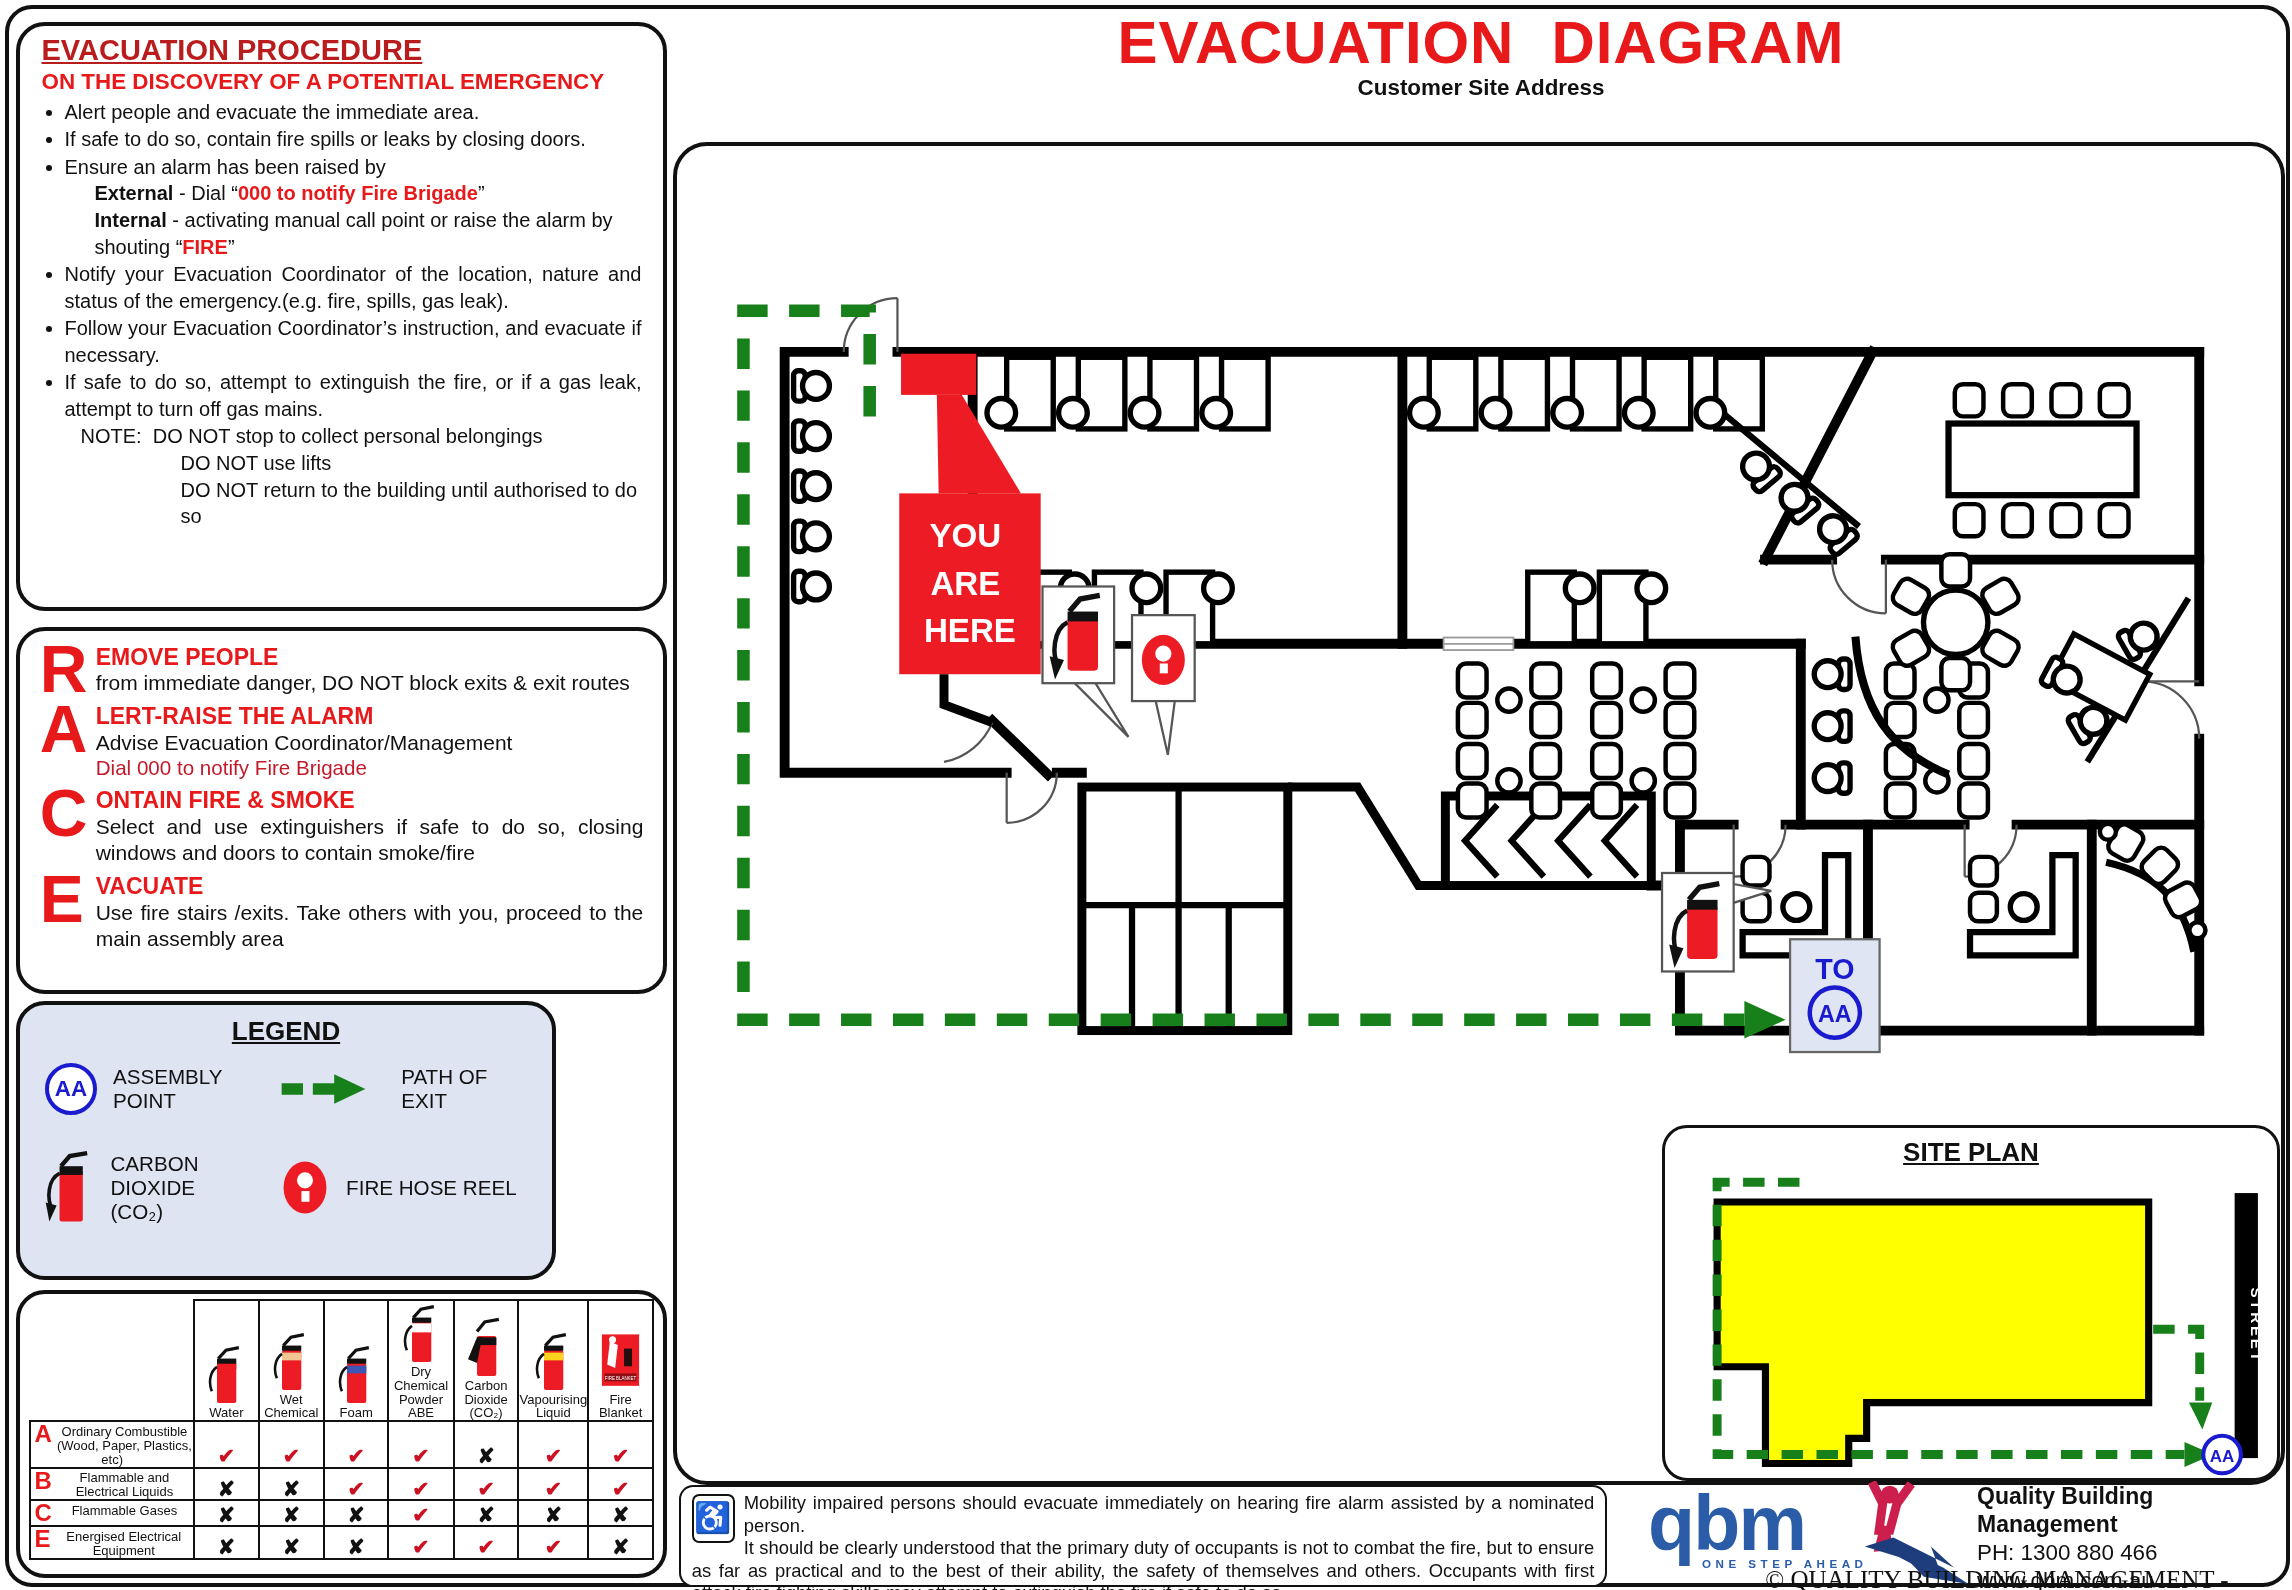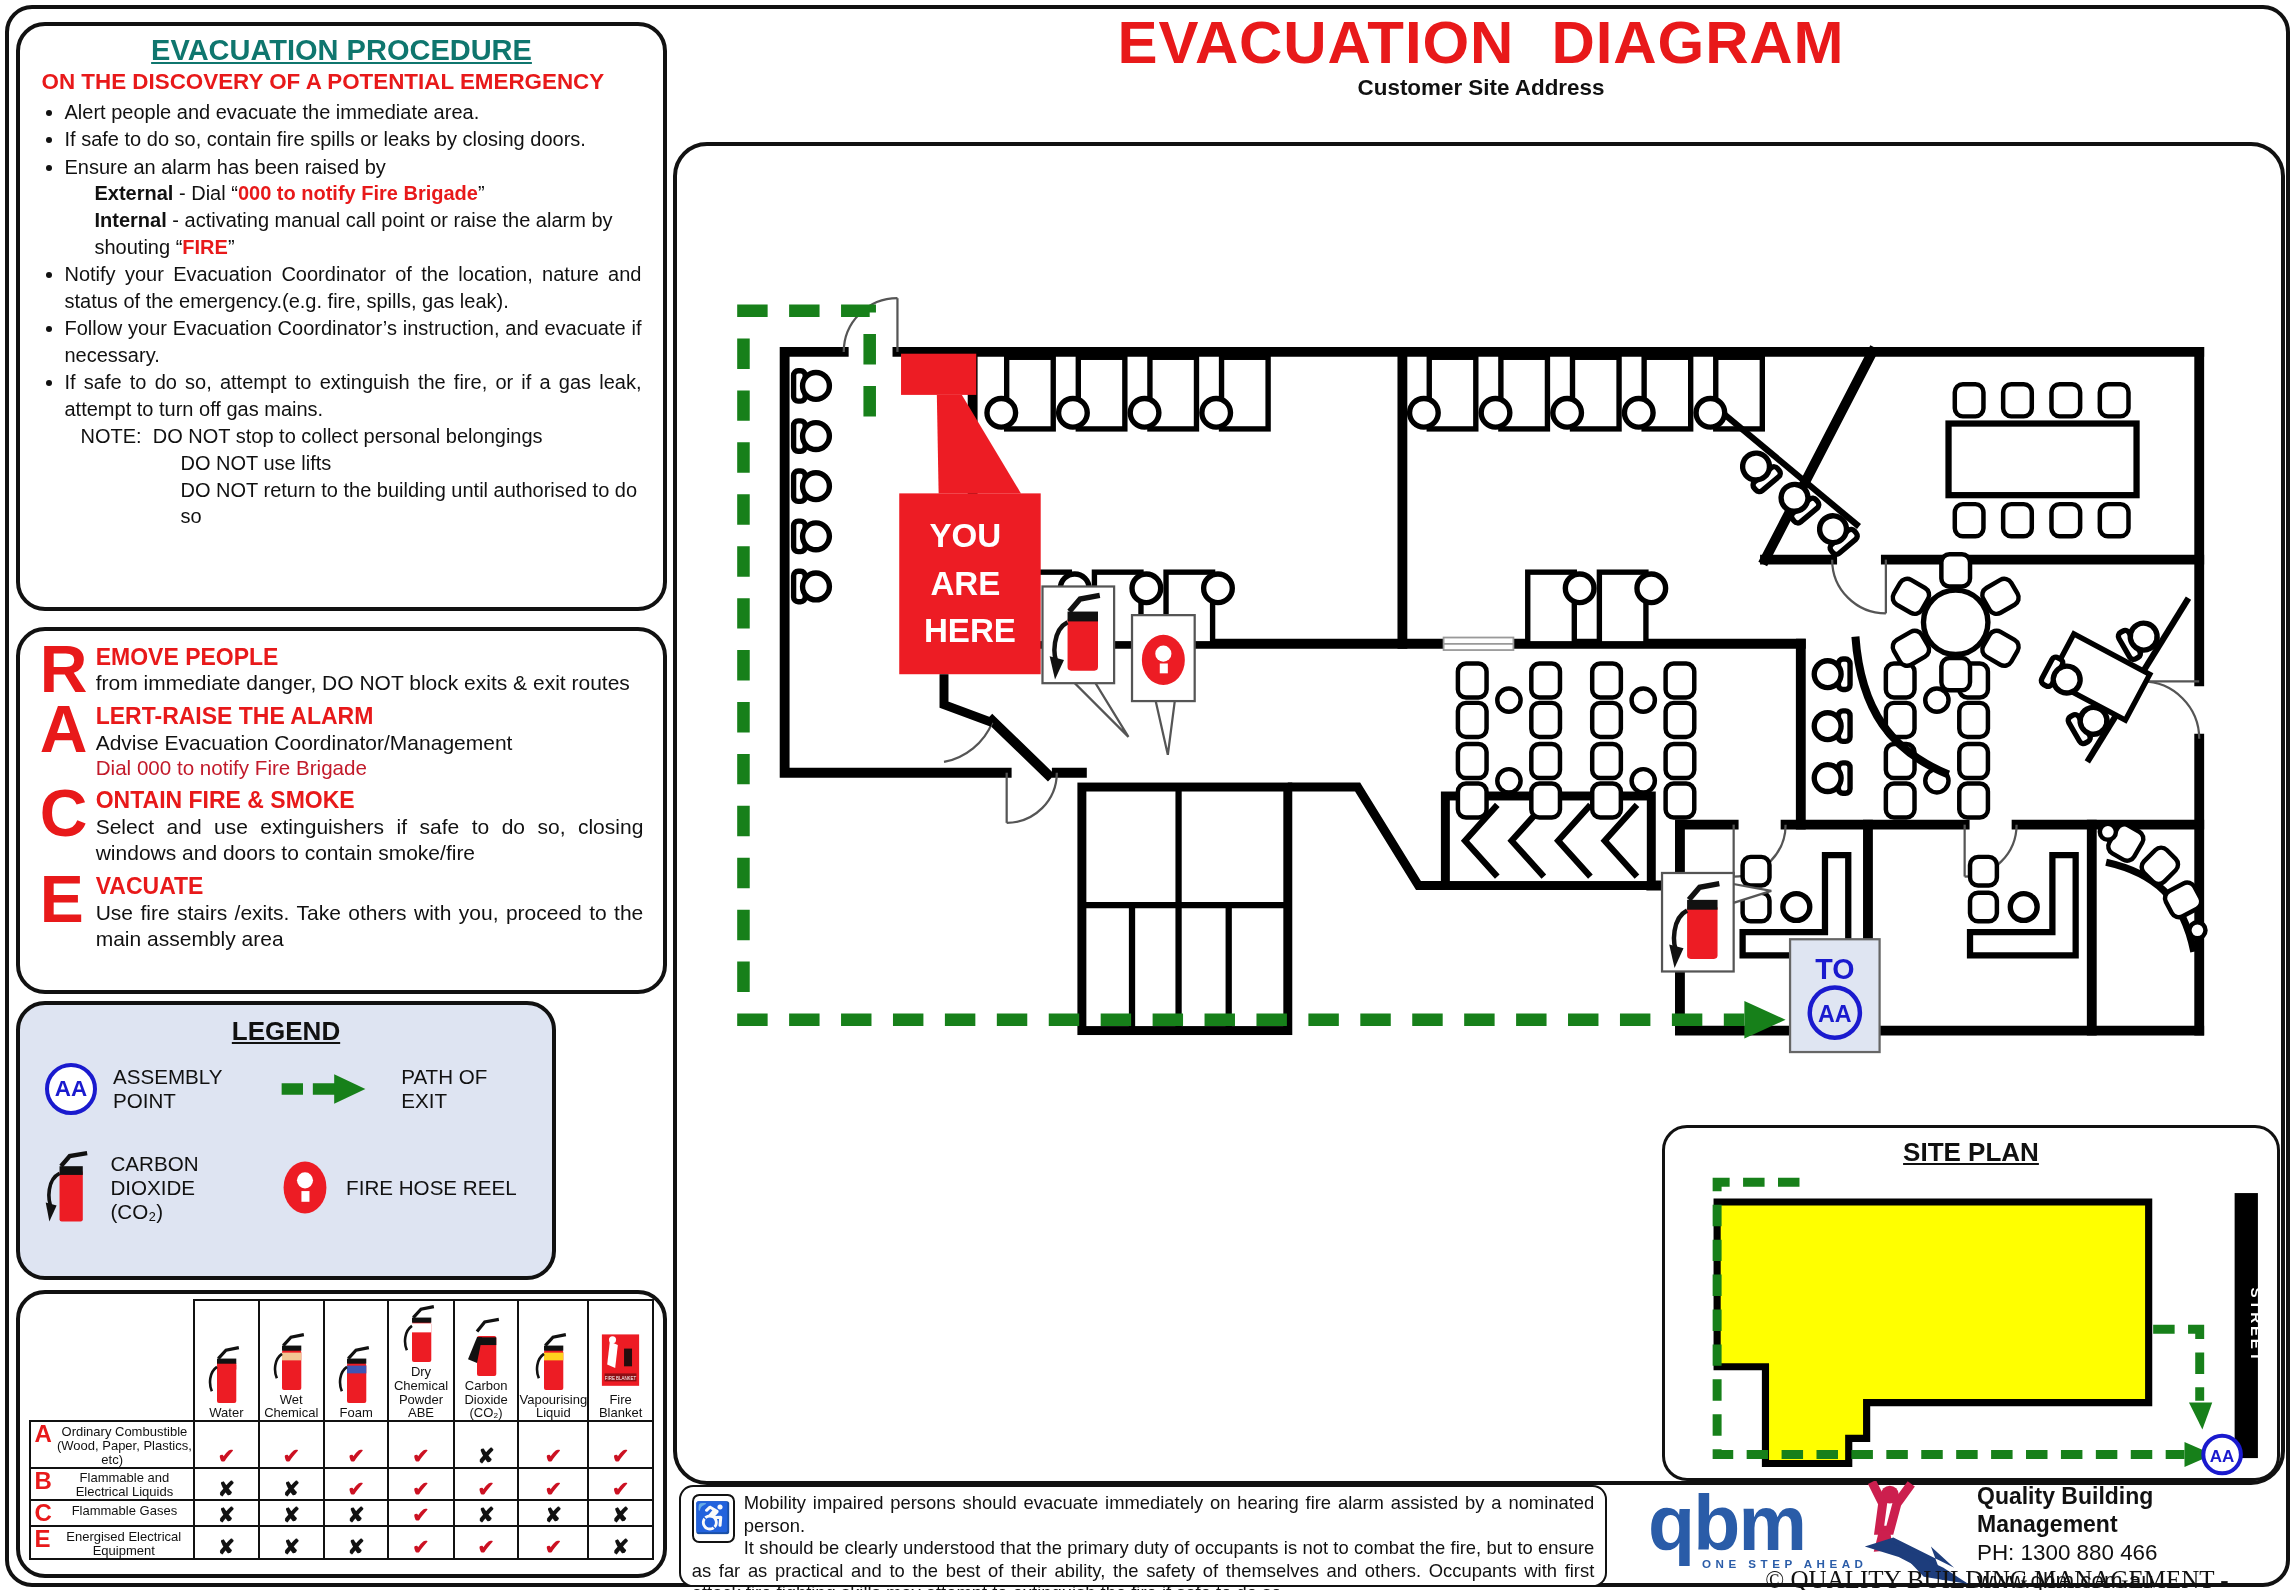--- a/index.html
+++ b/index.html
@@ -4,21 +4,21 @@
 <style>
   html,body{margin:0;padding:0;background:#fff;}
   .page{position:relative;width:2293px;height:1591px;background:#fff;
         font-family:"Liberation Sans", sans-serif;color:#111;overflow:hidden;}
   .page-frame{position:absolute;left:5.4px;top:5.4px;width:2277px;height:1574px;
         border:4.5px solid #111;border-radius:27px;}
   .panel{position:absolute;border:4.5px solid #111;border-radius:29px;background:#fff;box-sizing:border-box;}
 
   
   .proc{left:16px;top:21.5px;width:651px;height:589px;padding:7.2px 21.5px 5.4px 21.5px;}
-  .proc-title{color:#0f766e;font-weight:bold;font-size:29px;text-align:center;text-decoration:underline;margin:1.8px 0 1.8px 0;}
+  .proc-title{color:#b91c1c;font-weight:bold;font-size:29px;text-decoration:underline;margin:1.8px 0 1.8px 0;}
   .proc-sub{color:#e8191a;font-weight:bold;font-size:22.4px;margin:0 0 3.6px 0;}
   .proc ul{margin:0;padding-left:23px;font-size:20px;line-height:1.33;text-align:justify;}
   .proc li{margin:0 0 0.9px 0;}
   .red-b{color:#e8191a;font-weight:bold;}
   .blk-b{font-weight:bold;}
   .sub-ind{padding-left:30px;text-align:left;}
   .note-block{font-size:20px;line-height:1.33;padding-left:39px;}
   .note-line{padding-left:100px;}
   .note-first{display:inline;}
 

